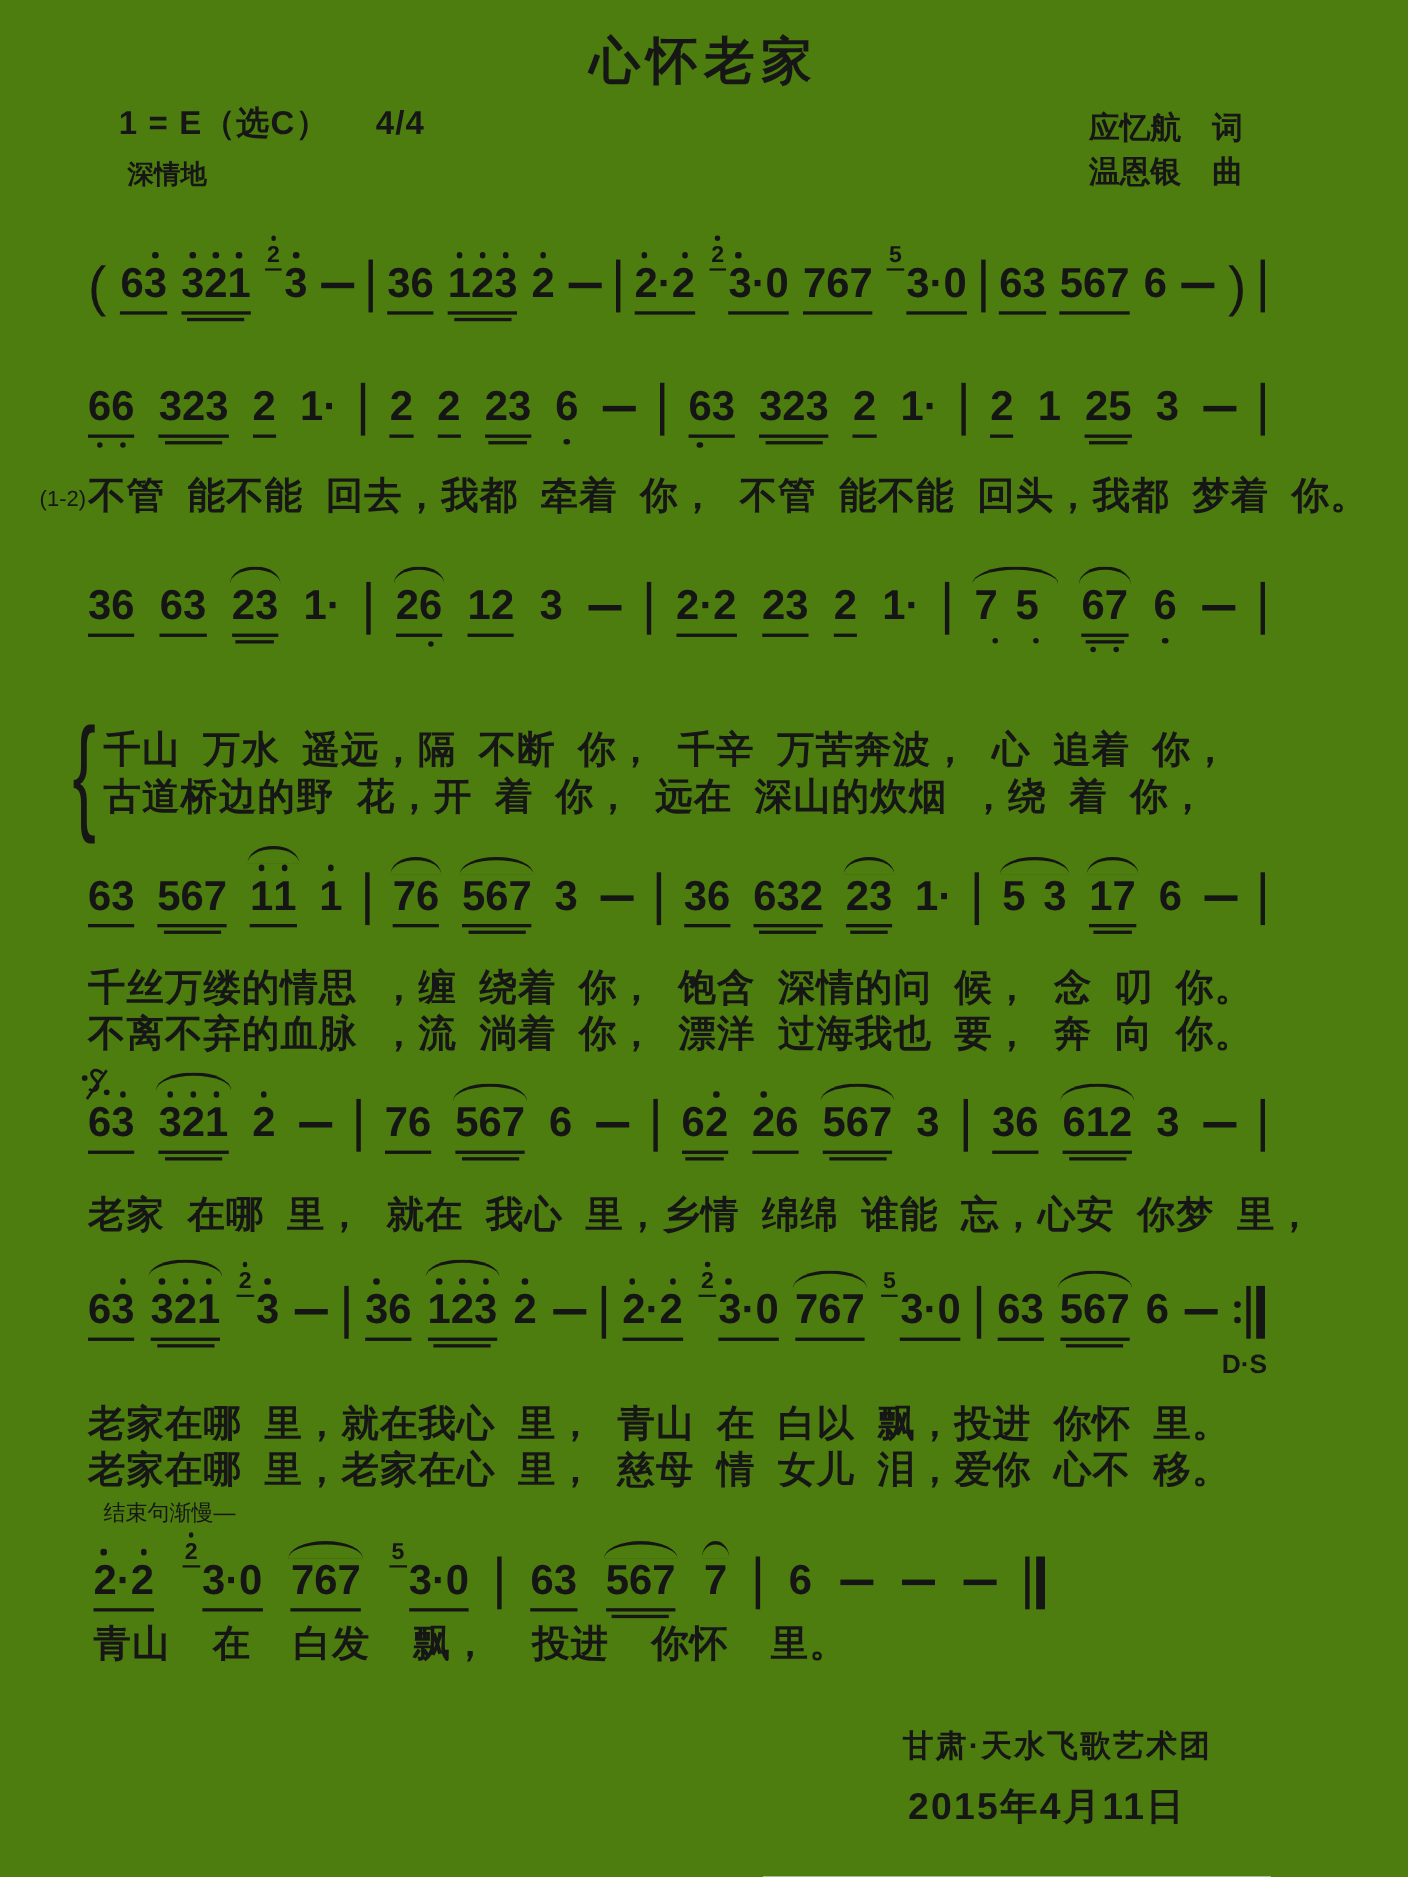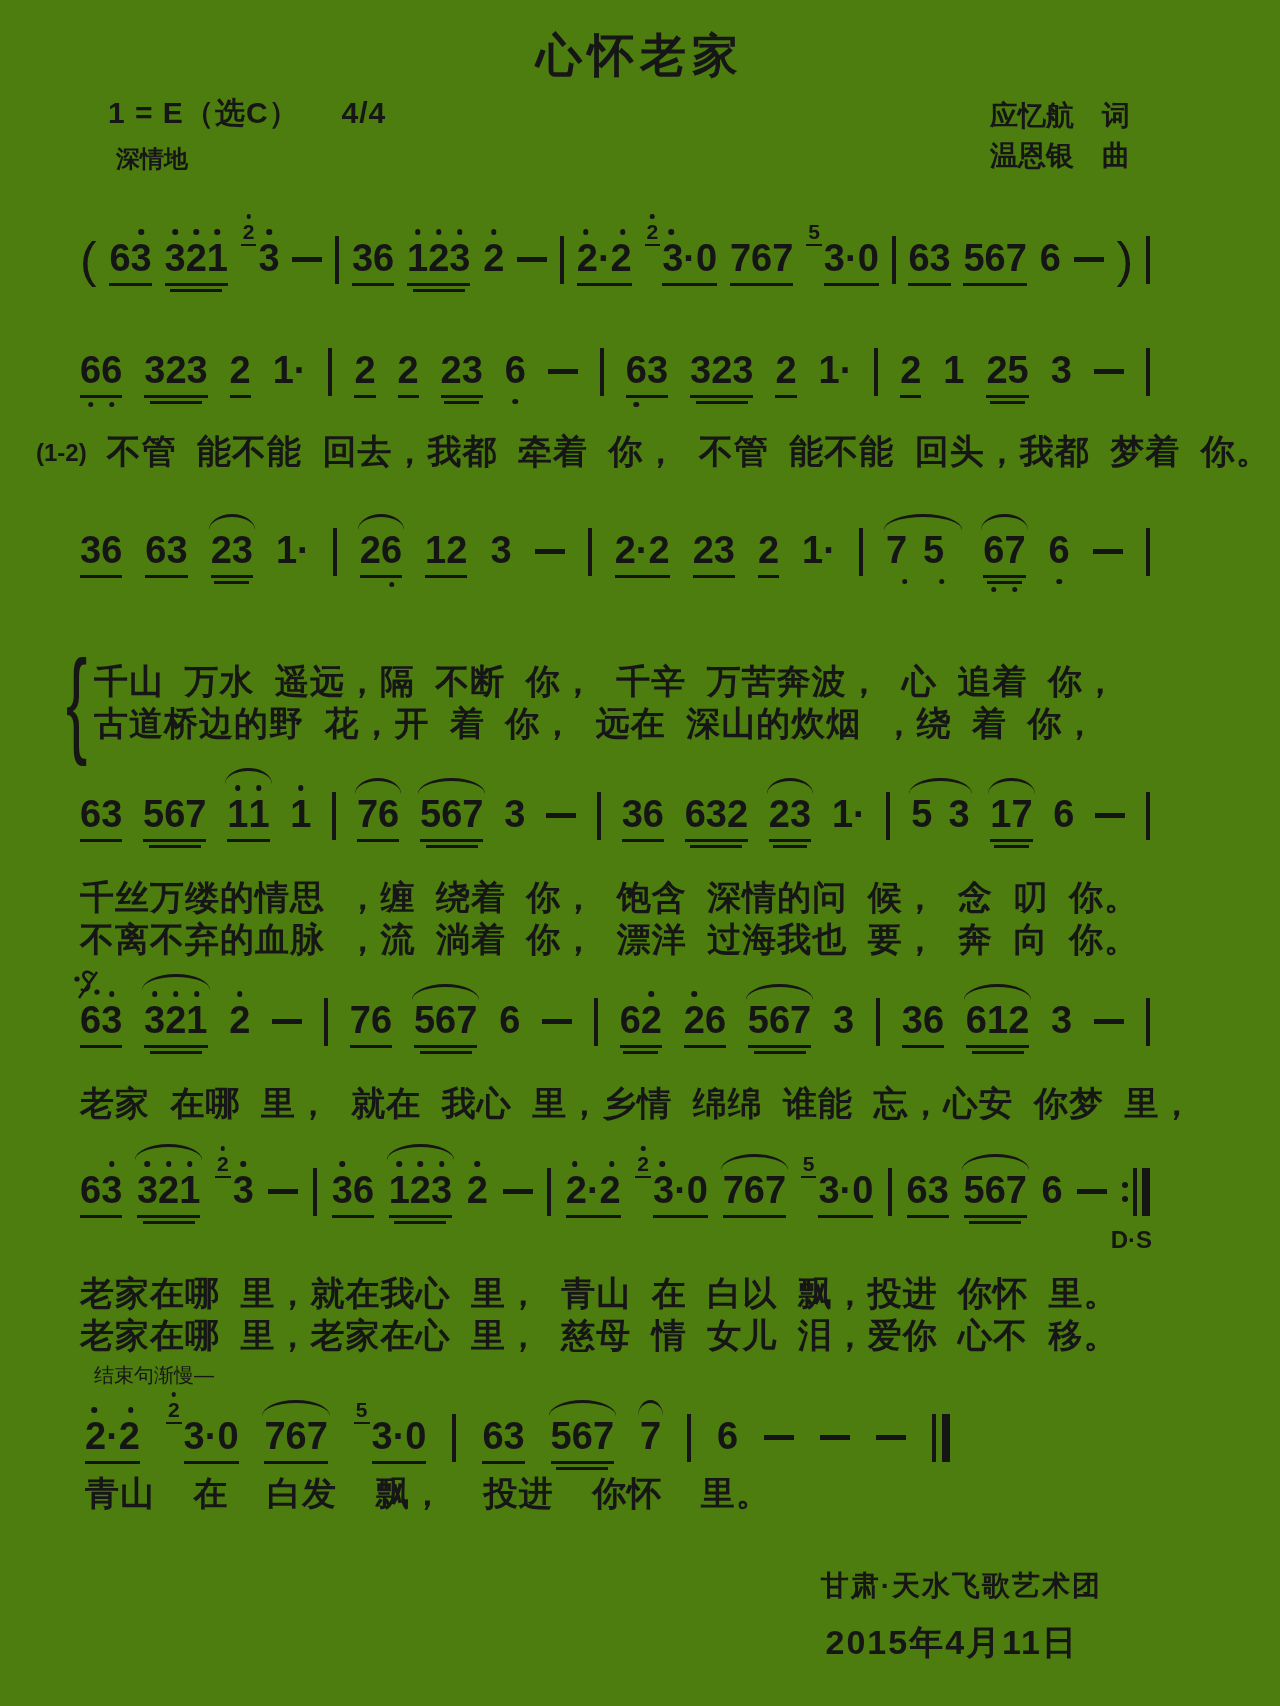--- a/index.html
+++ b/index.html
@@ -52,22 +52,22 @@
   .bv{width:4px;height:48px;background:#151515;}
   .bv.thick{width:8px;}
   .rdots{display:flex;flex-direction:column;gap:8px;}
   .rdot{width:6px;height:6px;border-radius:50%;background:#151515;}
   .segno{position:absolute;left:72px;top:-30px;}
   .mline-wrap{position:relative;}
   .ds{position:absolute;right:128px;bottom:-30px;font-size:24px;font-weight:700;}
   
   .lyric-row{padding:0 80px;font-size:34px;font-weight:600;line-height:46px;
     white-space:nowrap;word-spacing:10px;letter-spacing:1px;}
-  .lyric-row .pfx{font-size:24px;font-weight:700;letter-spacing:0;word-spacing:0;
-    margin-right:20px;vertical-align:2px;}
+  .lyric-row .pfx{font-size:20px;font-weight:400;letter-spacing:0;word-spacing:0;
+    margin-right:2px;vertical-align:2px;}
   .lyr-pair .lyric-row{line-height:42px;padding:0 60px 0 0;}
   .verse-block{display:flex;align-items:center;padding-left:66px;}
   .brace{font-size:116px;font-weight:300;line-height:92px;
     transform:scaleX(.55);transform-origin:left center;width:28px;display:inline-block;}
   .verse-lines .lyric-row{padding:0;line-height:42px;}
   .ending-note{padding-left:94px;font-size:20px;font-weight:400;line-height:26px;}
   .wide{word-spacing:28px;}
   
   .footer{text-align:right;padding-right:178px;font-weight:600;}
   .footer .org{font-size:28px;line-height:40px;letter-spacing:2px;}

